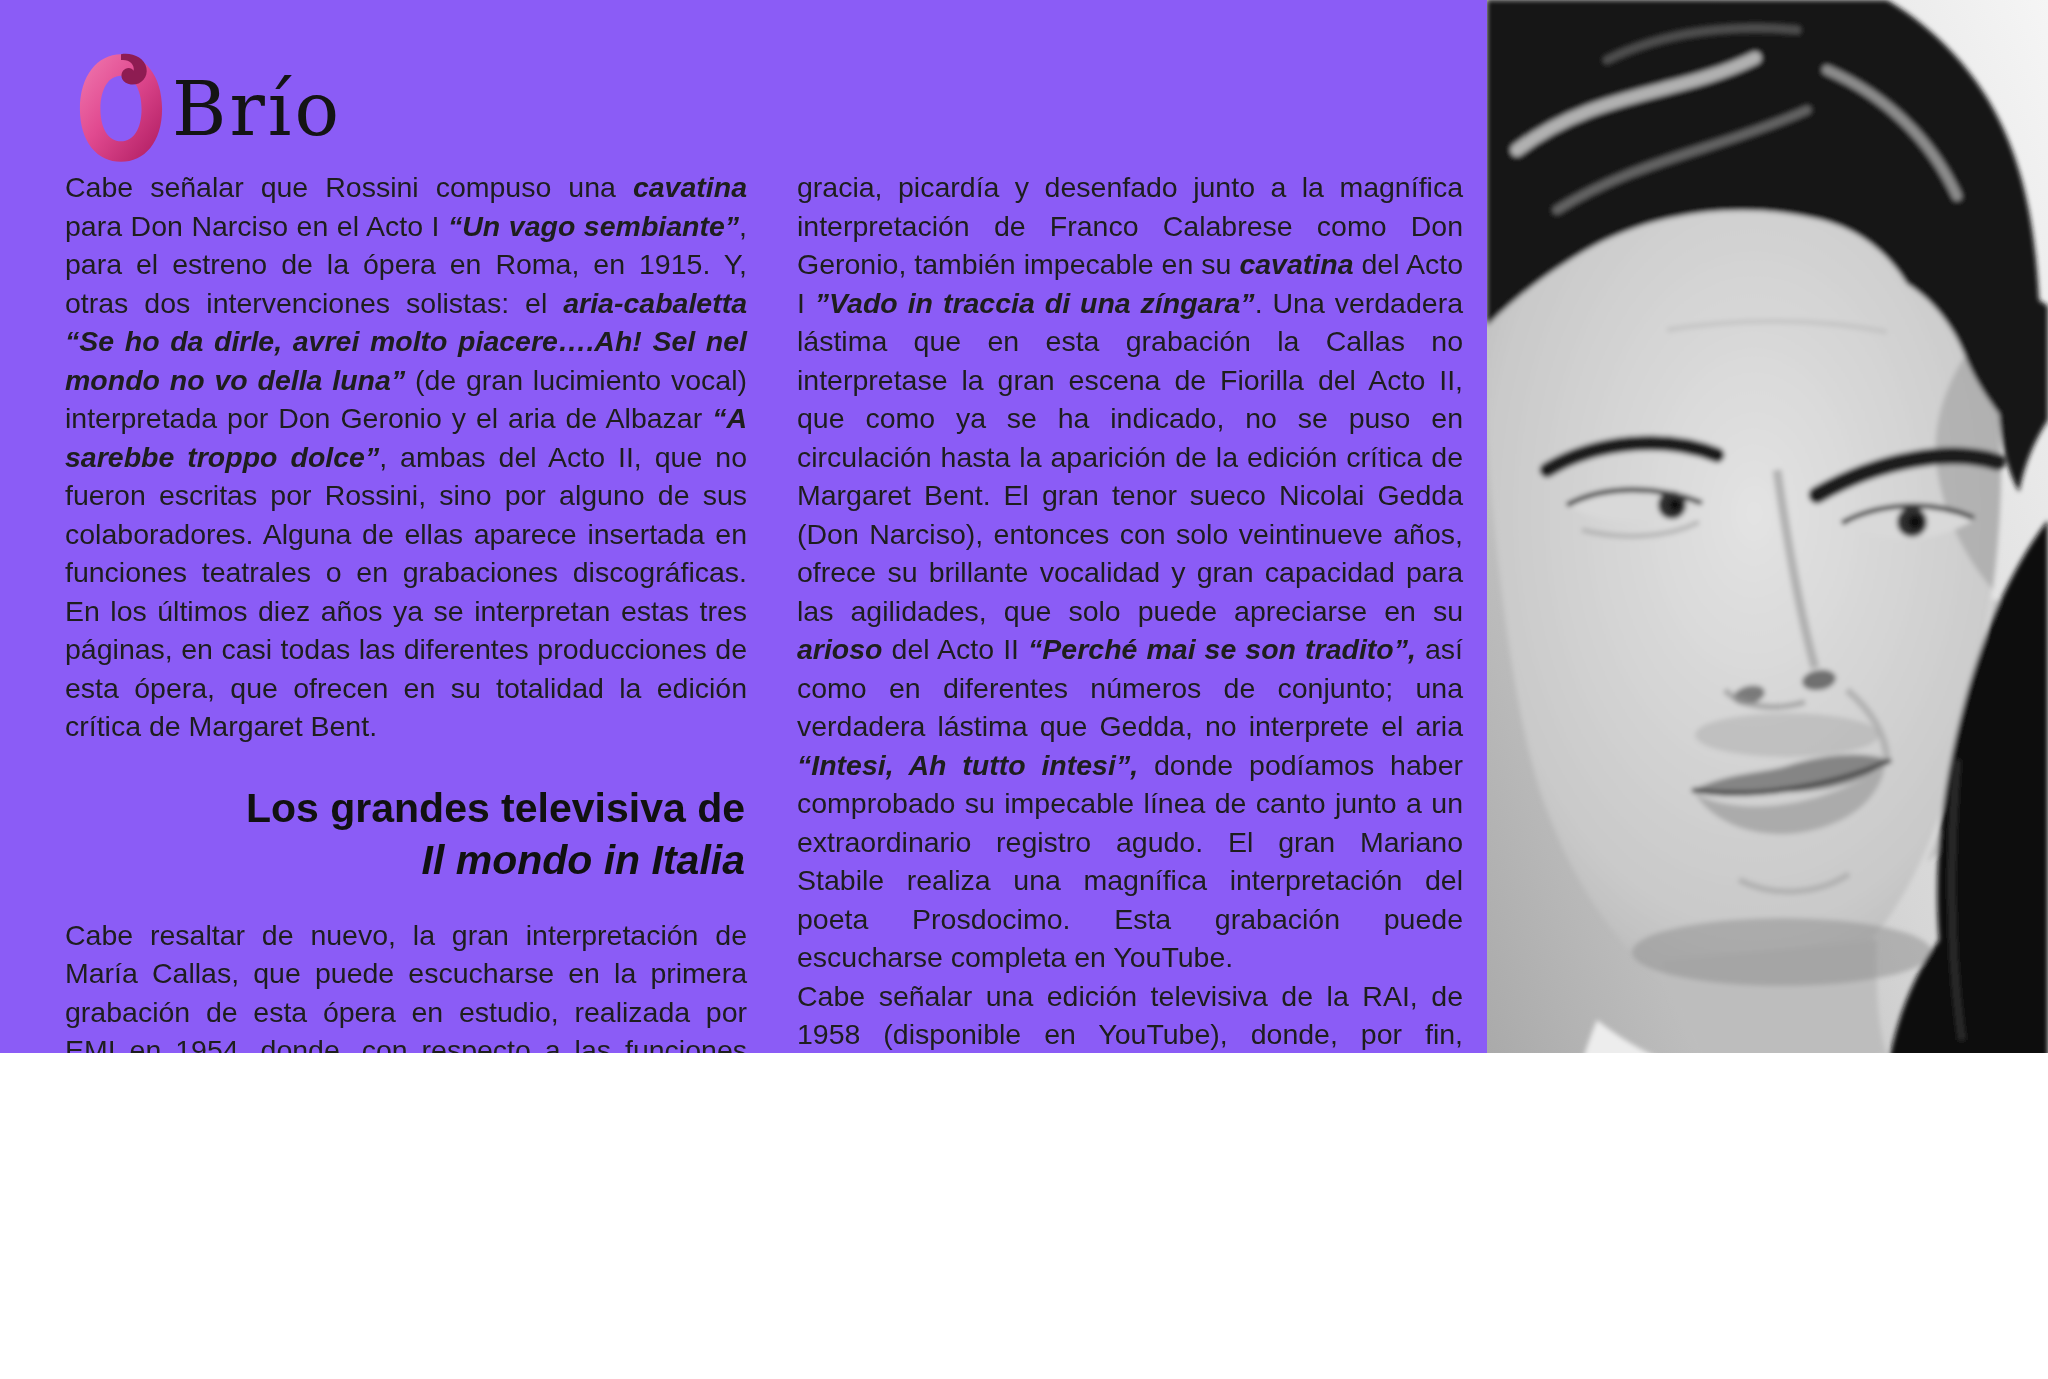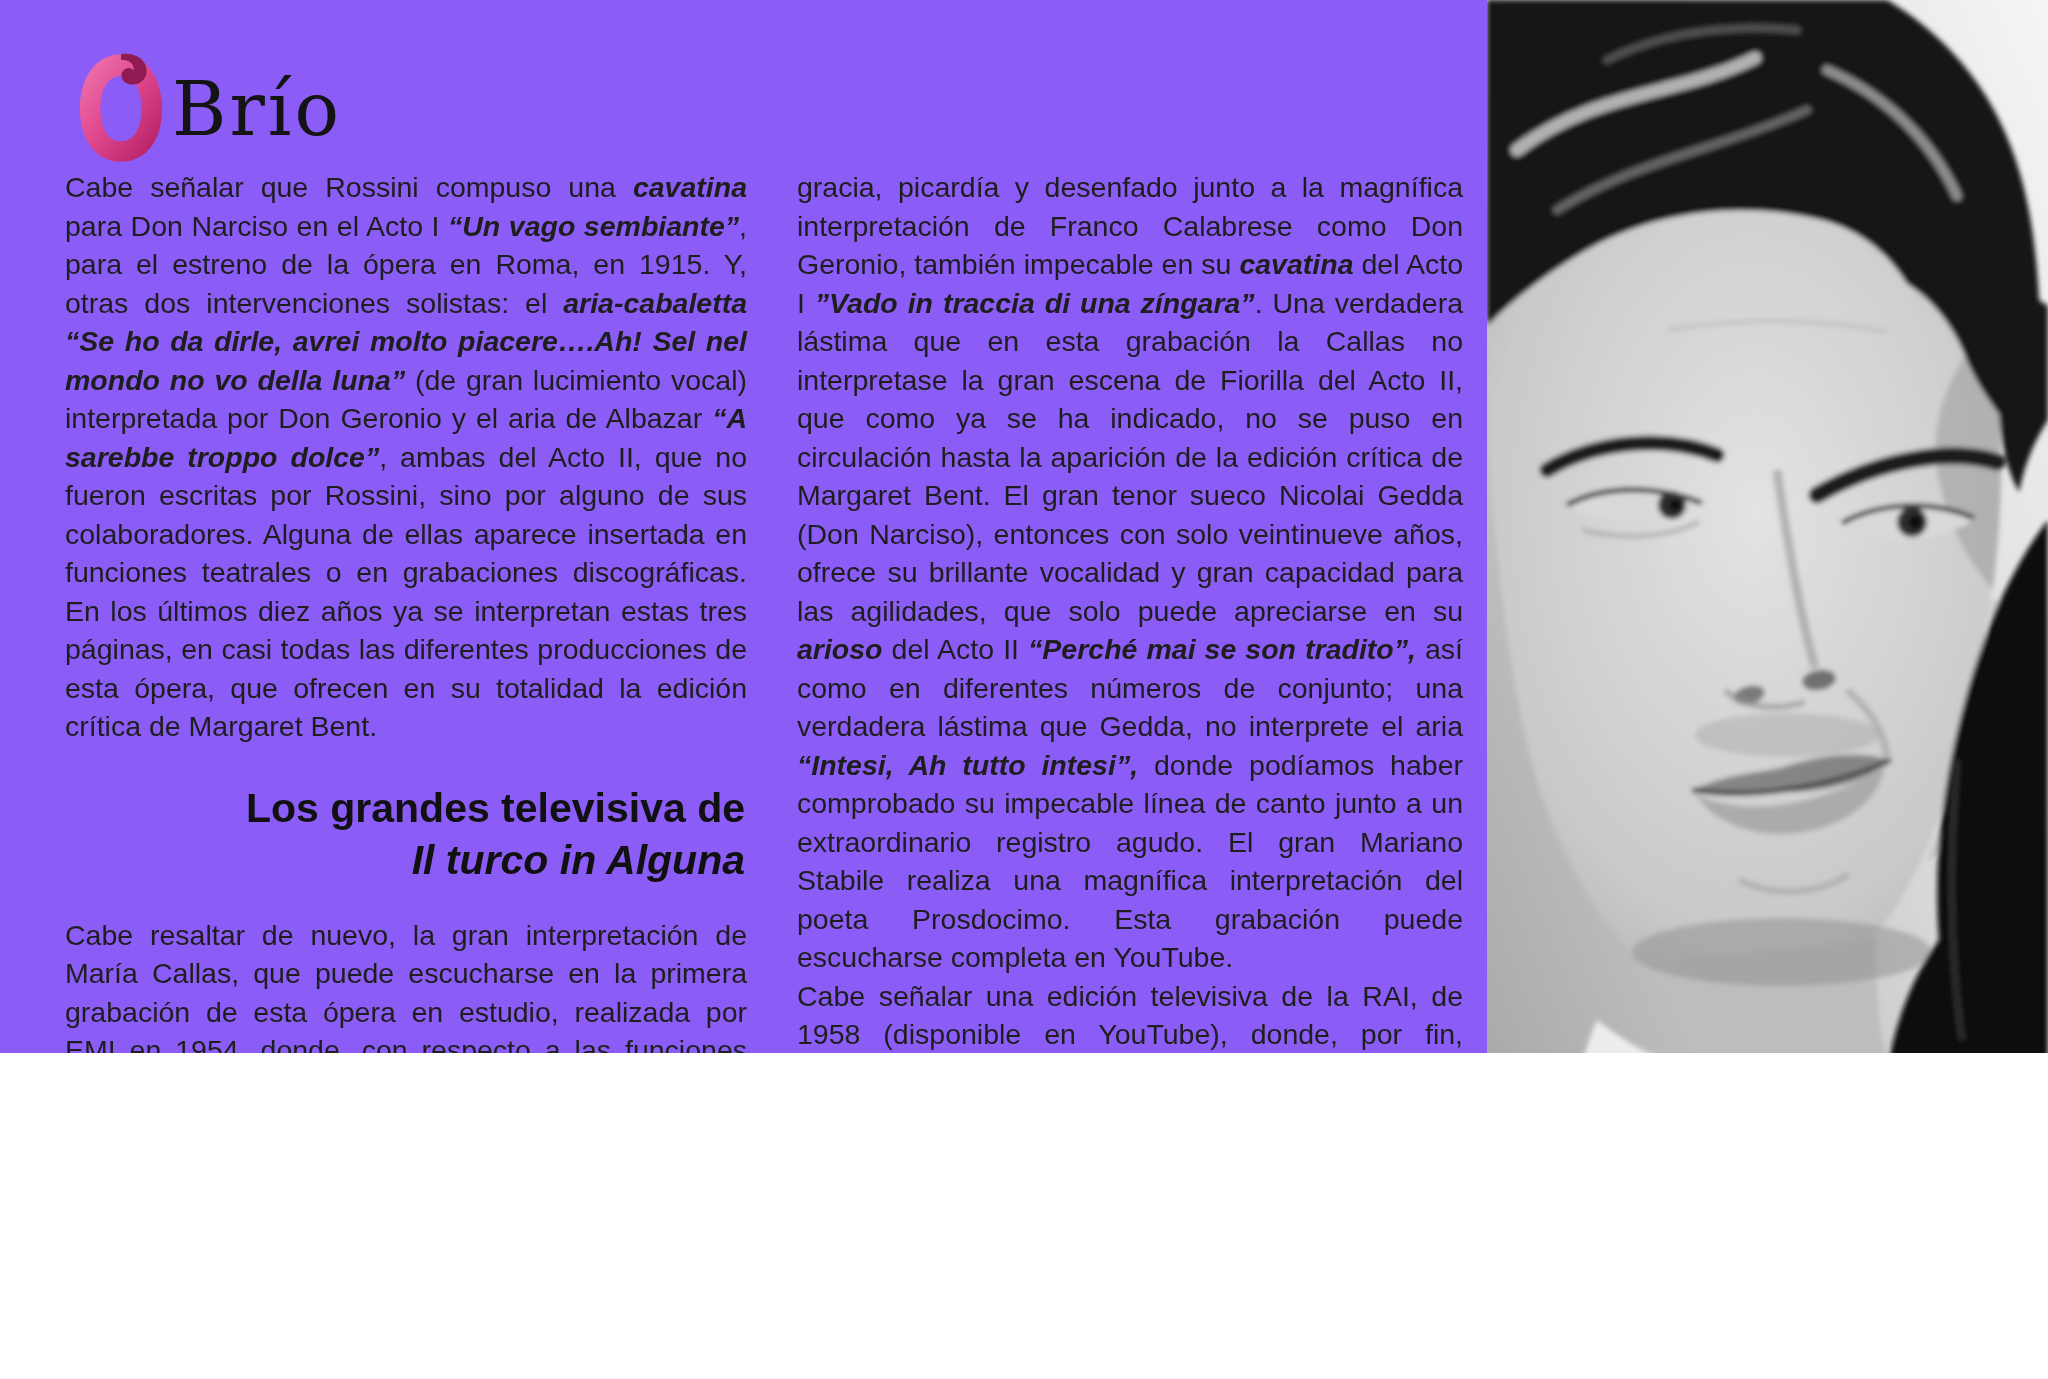--- a/index.html
+++ b/index.html
@@ -92,21 +92,21 @@
            M46,26 C33,26 25,40 25,60 C25,80 33,93 46,93 C59,93 67,80 67,60 C67,40 59,26 46,26 Z"></path>
       <path fill="#8e1c52" d="M46,4 C58,2 70,8 72,18 C74,28 66,36 56,35 C48,34 44,27 48,21 C51,17 57,17 59,21 C60,14 54,9 46,10 Z"></path>
     </svg>
     <div class="logo-word">Brío</div>
   </div>
 
   <div class="col col-1">
     <p class="body"><span>Cabe señalar que Rossini compuso una </span><span class="it">cavatina</span><span> para Don Narciso en el Acto I </span><span class="it">“Un vago sembiante”</span><span>, para el estreno de la ópera en Roma, en 1915. Y, otras dos intervenciones solistas: el </span><span class="it">aria-cabaletta</span><span> </span><span class="it">“Se ho da dirle, avrei molto piacere….Ah! Sel nel mondo no vo della luna”</span><span> (de gran lucimiento vocal) interpretada por Don Geronio y el aria de Albazar </span><span class="it">“A sarebbe troppo dolce”</span><span>, ambas del Acto II, que no fueron escritas por Rossini, sino por alguno de sus colaboradores. Alguna de ellas aparece insertada en funciones teatrales o en grabaciones discográficas. En los últimos diez años ya se interpretan estas tres páginas, en casi todas las diferentes producciones de esta ópera, que ofrecen en su totalidad la edición crítica de Margaret Bent.</span></p>
     <h2 class="section-heading">
       <span class="h-line1">Los grandes televisiva de</span>
-      <span class="h-line2">Il turco in Alguna</span>
+      <span class="h-line2">Il mondo in Italia</span>
     </h2>
     <p class="body"><span>Cabe resaltar de nuevo, la gran interpretación de María Callas, que puede escucharse en la primera grabación de esta ópera en estudio, realizada por EMI en 1954, donde, con respecto a las funciones romanas de 1950, el gran Sesto Bruscantini era sustituido en el papel de Selim por el bajo Nicola Rossi-Lemeni, de buena vocalidad aunque carente de la gracia interpretativa que requiere este personaje y ello se pone de manifiesto en sus dúos con Callas, quien muestra su magnífica vocalidad junto a su inigualable capacidad interpretativa, sobre todo en el gran dúo </span><span class="it">“Per piacere alla signora”</span><span> donde derrocha</span></p>
   </div>
 
   <div class="col col-2">
     <p class="body"><span>gracia, picardía y desenfado junto a la magnífica interpretación de Franco Calabrese como Don Geronio, también impecable en su </span><span class="it">cavatina</span><span> del Acto I </span><span class="it">”Vado in traccia di una zíngara”</span><span>. Una verdadera lástima que en esta grabación la Callas no interpretase la gran escena de Fiorilla del Acto II, que como ya se ha indicado, no se puso en circulación hasta la aparición de la edición crítica de Margaret Bent. El gran tenor sueco Nicolai Gedda (Don Narciso), entonces con solo veintinueve años, ofrece su brillante vocalidad y gran capacidad para las agilidades, que solo puede apreciarse en su </span><span class="it">arioso</span><span> del Acto II </span><span class="it">“Perché mai se son tradito”,</span><span> así como en diferentes números de conjunto; una verdadera lástima que Gedda, no interprete el aria </span><span class="it">“Intesi, Ah tutto intesi”,</span><span> donde podíamos haber comprobado su impecable línea de canto junto a un extraordinario registro agudo. El gran Mariano Stabile realiza una magnífica interpretación del poeta Prosdocimo. Esta grabación puede escucharse completa en YouTube.</span></p>
     <p class="body para-gap"><span>Cabe señalar una edición televisiva de la RAI, de 1958 (disponible en YouTube), donde, por fin, podemos escuchar y también contemplar la extraordinaria interpretación de Sesto Bruscantini como Selim, tanto en el aspecto vocal como teatral, pleno de gracia y expresividad. Aquí la Fiorilla está muy bien interpretada por la soprano Graziella Sciutti, de buena presencia escénica, mostrando plenamente la psicología del personaje, resuelve bien los pasajes de coloratura y está magnífica en sus dúos con Selim y Don Geronio, donde podemos escuchar de nuevo a Franco Calabrese y contemplar su magnífica capacidad escénica.</span></p>
   </div>
 
   <figure class="photo" style="margin:0">

